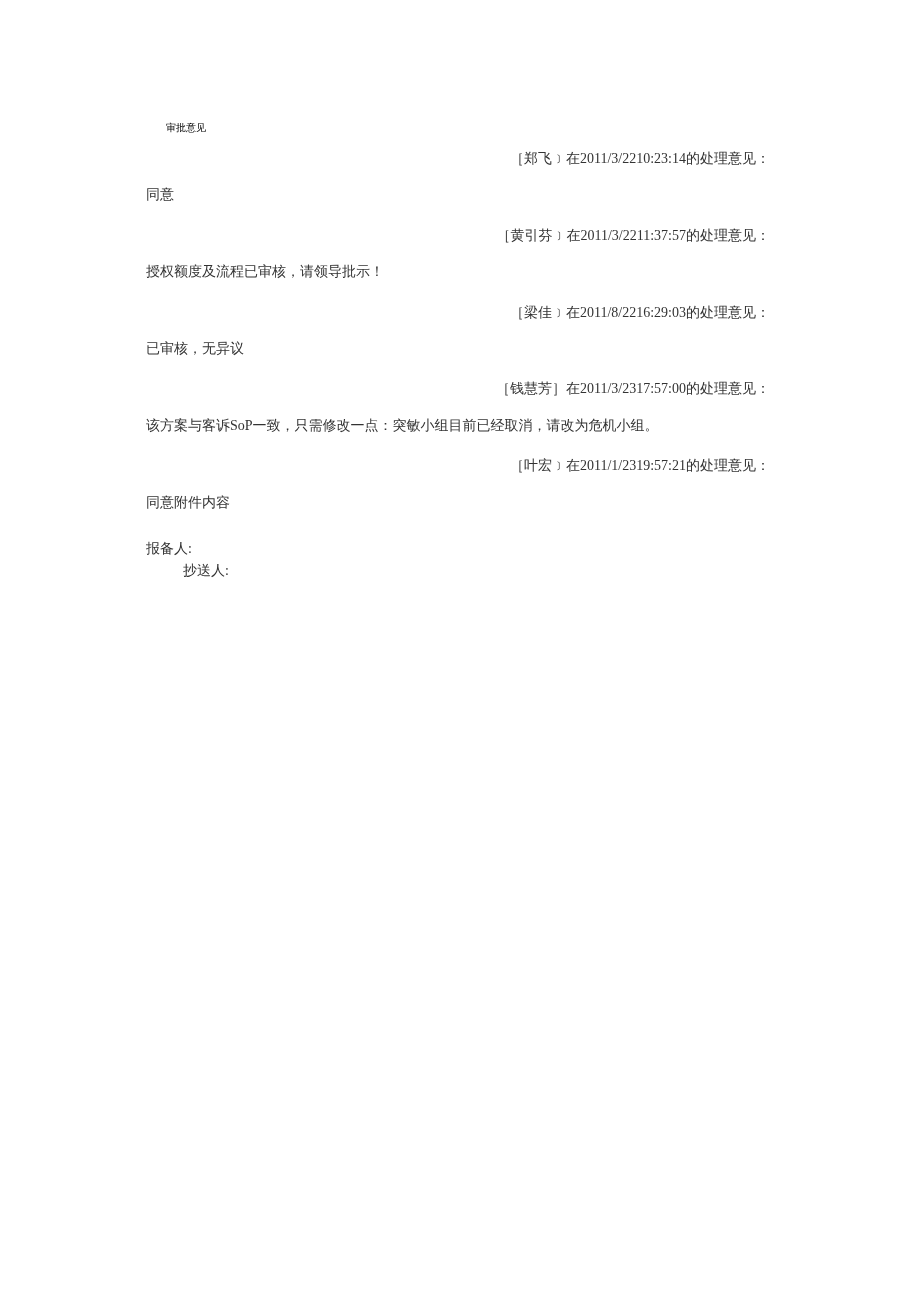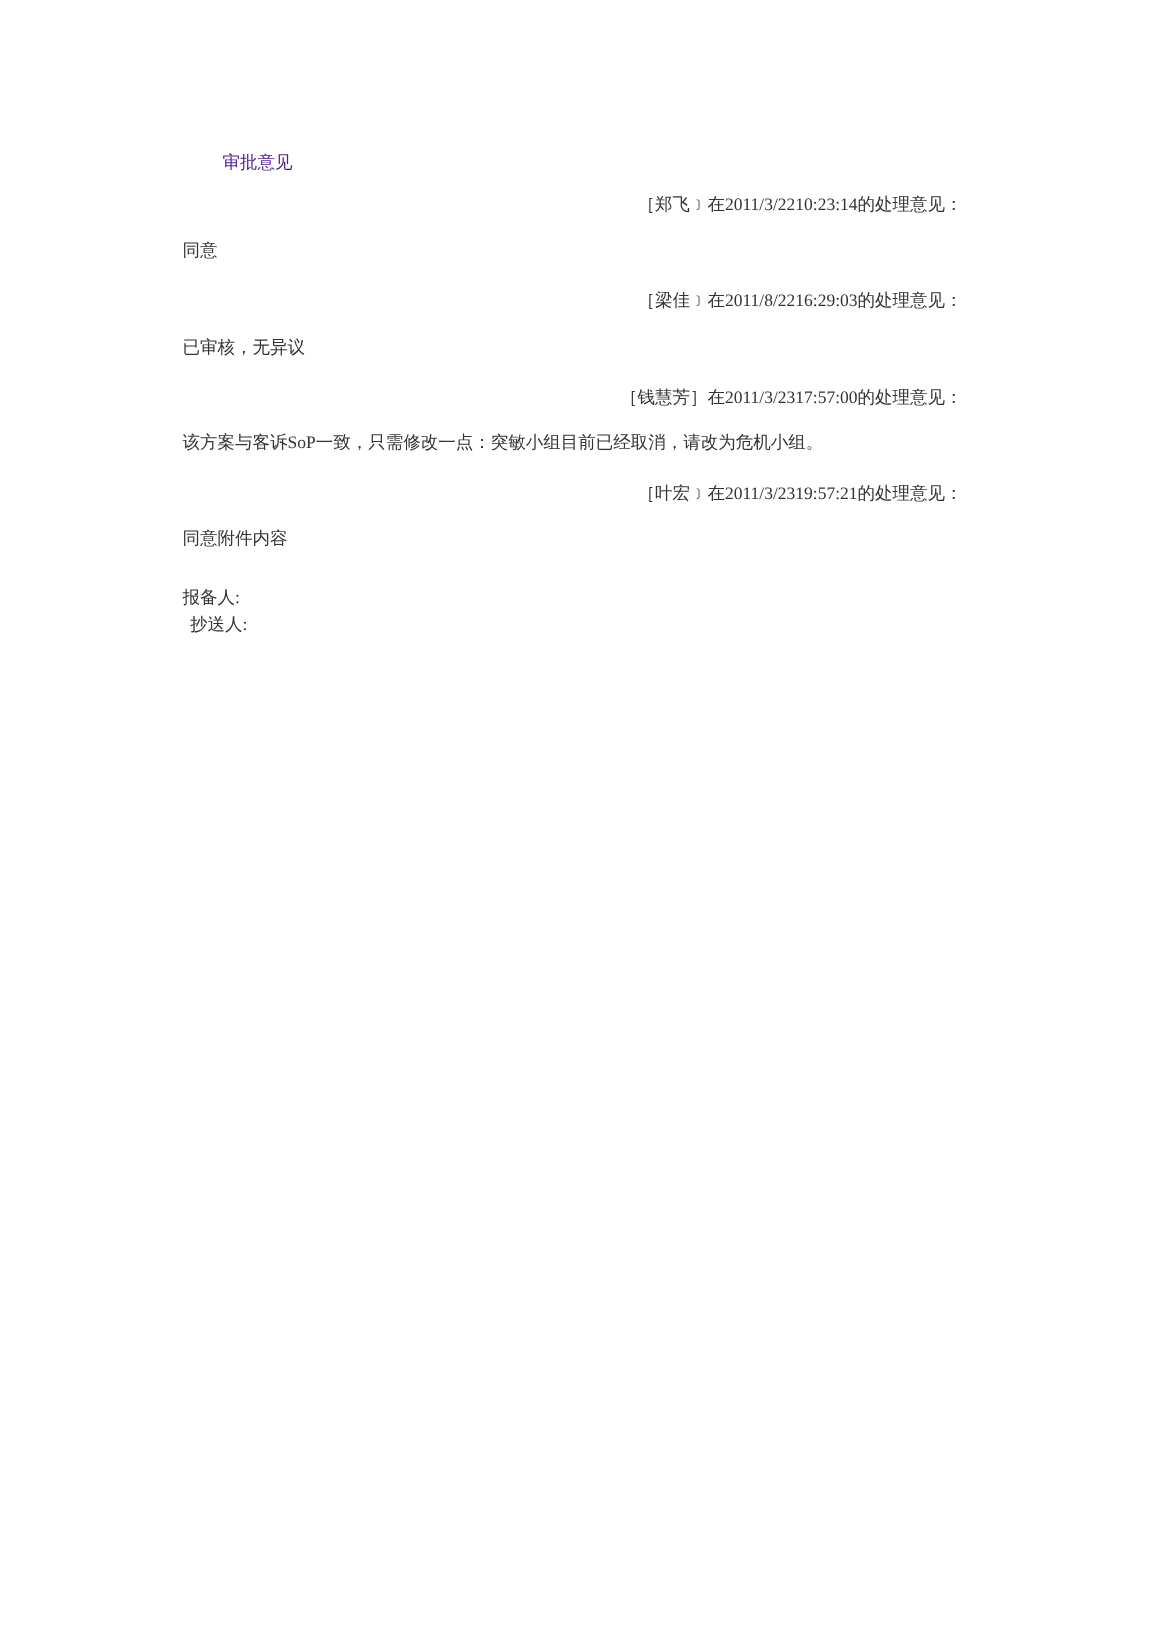--- a/index.html
+++ b/index.html
@@ -11,75 +11,80 @@
       font-family: "SimSun", "宋体", serif;
       font-size: 14px;
       line-height: 1.6;
       color: #333;
       background: #fff;
       width: 920px;
       height: 1301px;
       padding: 120px 150px 0 150px;
     }
     .section-heading {
-      color: #4c1d95;
-      font-size: 14px;
-      margin-left: 28px;
+      color: #000000;
+      font-size: 10px;
+      margin-left: 16px;
       margin-bottom: 12px;
     }
     .opinion-header {
       margin-bottom: 14px;
       margin-left: -4px;
       text-align: right;
     }
     .opinion-content {
       margin-bottom: 18px;
       margin-left: -4px;
     }
     .reporter-line {
       margin-left: -4px;
     }
     .cc-line {
       margin-left: 2px;
       display: flex;
     }
     .cc-label {
       width: 108px;
+      text-align: center;
     }
     .cc-value {
       flex: 1;
     }
     .archive-section {
       margin-top: 24px;
     }
   </style>
 </head>
 <body>
 
 <div>
   <div class="section-heading">审批意见</div>
 
   <div>
     <div class="opinion-header">［郑飞﹞在2011/3/2210:23:14的处理意见：</div>
     <div class="opinion-content">同意</div>
   </div>
 
+  <div>
+    <div class="opinion-header">［黄引芬﹞在2011/3/2211:37:57的处理意见：</div>
+    <div class="opinion-content">授权额度及流程已审核，请领导批示！</div>
+  </div>
 
   <div>
     <div class="opinion-header">［梁佳﹞在2011/8/2216:29:03的处理意见：</div>
     <div class="opinion-content">已审核，无异议</div>
   </div>
 
   <div>
     <div class="opinion-header">［钱慧芳］在2011/3/2317:57:00的处理意见：</div>
     <div class="opinion-content">该方案与客诉SoP一致，只需修改一点：突敏小组目前已经取消，请改为危机小组。</div>
   </div>
 
   <div>
-    <div class="opinion-header">［叶宏﹞在2011/3/2319:57:21的处理意见：</div>
+    <div class="opinion-header">［叶宏﹞在2011/1/2319:57:21的处理意见：</div>
     <div class="opinion-content">同意附件内容</div>
   </div>
 </div>
 
 <div class="archive-section">
   <div class="reporter-line">报备人:</div>
   <div class="cc-line">
     <span class="cc-label">抄送人:</span>
   </div>
 </div>

